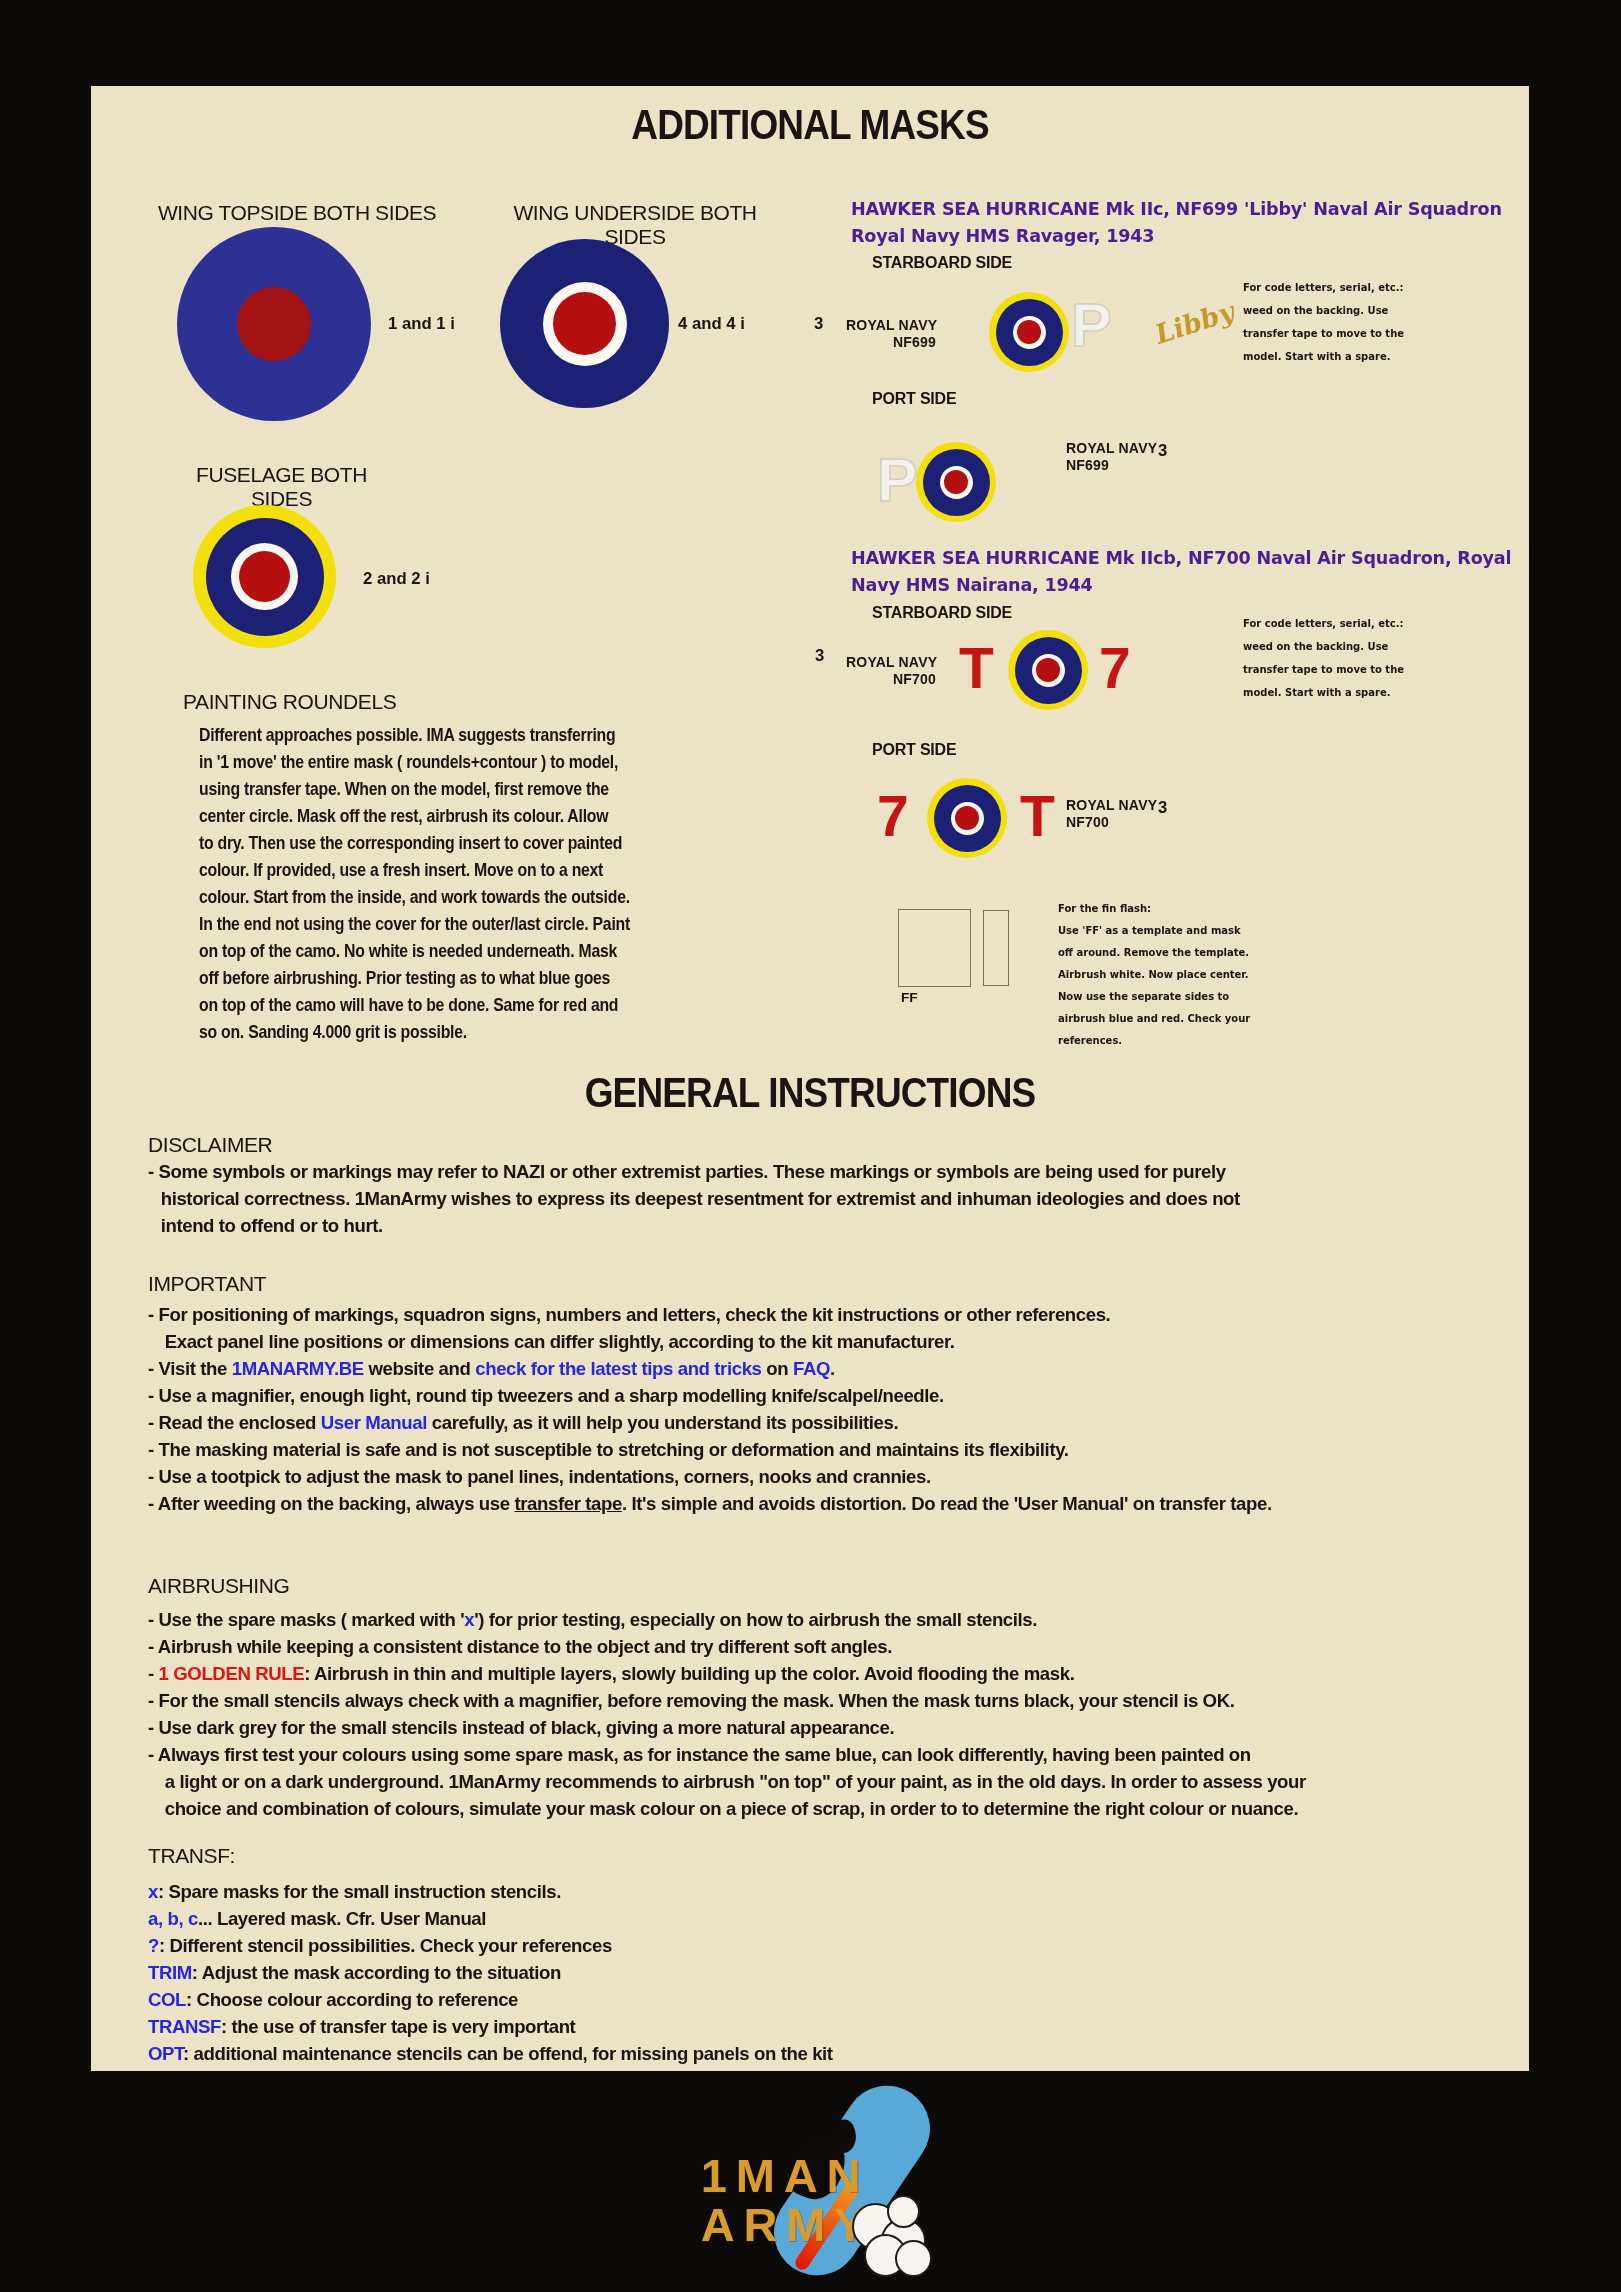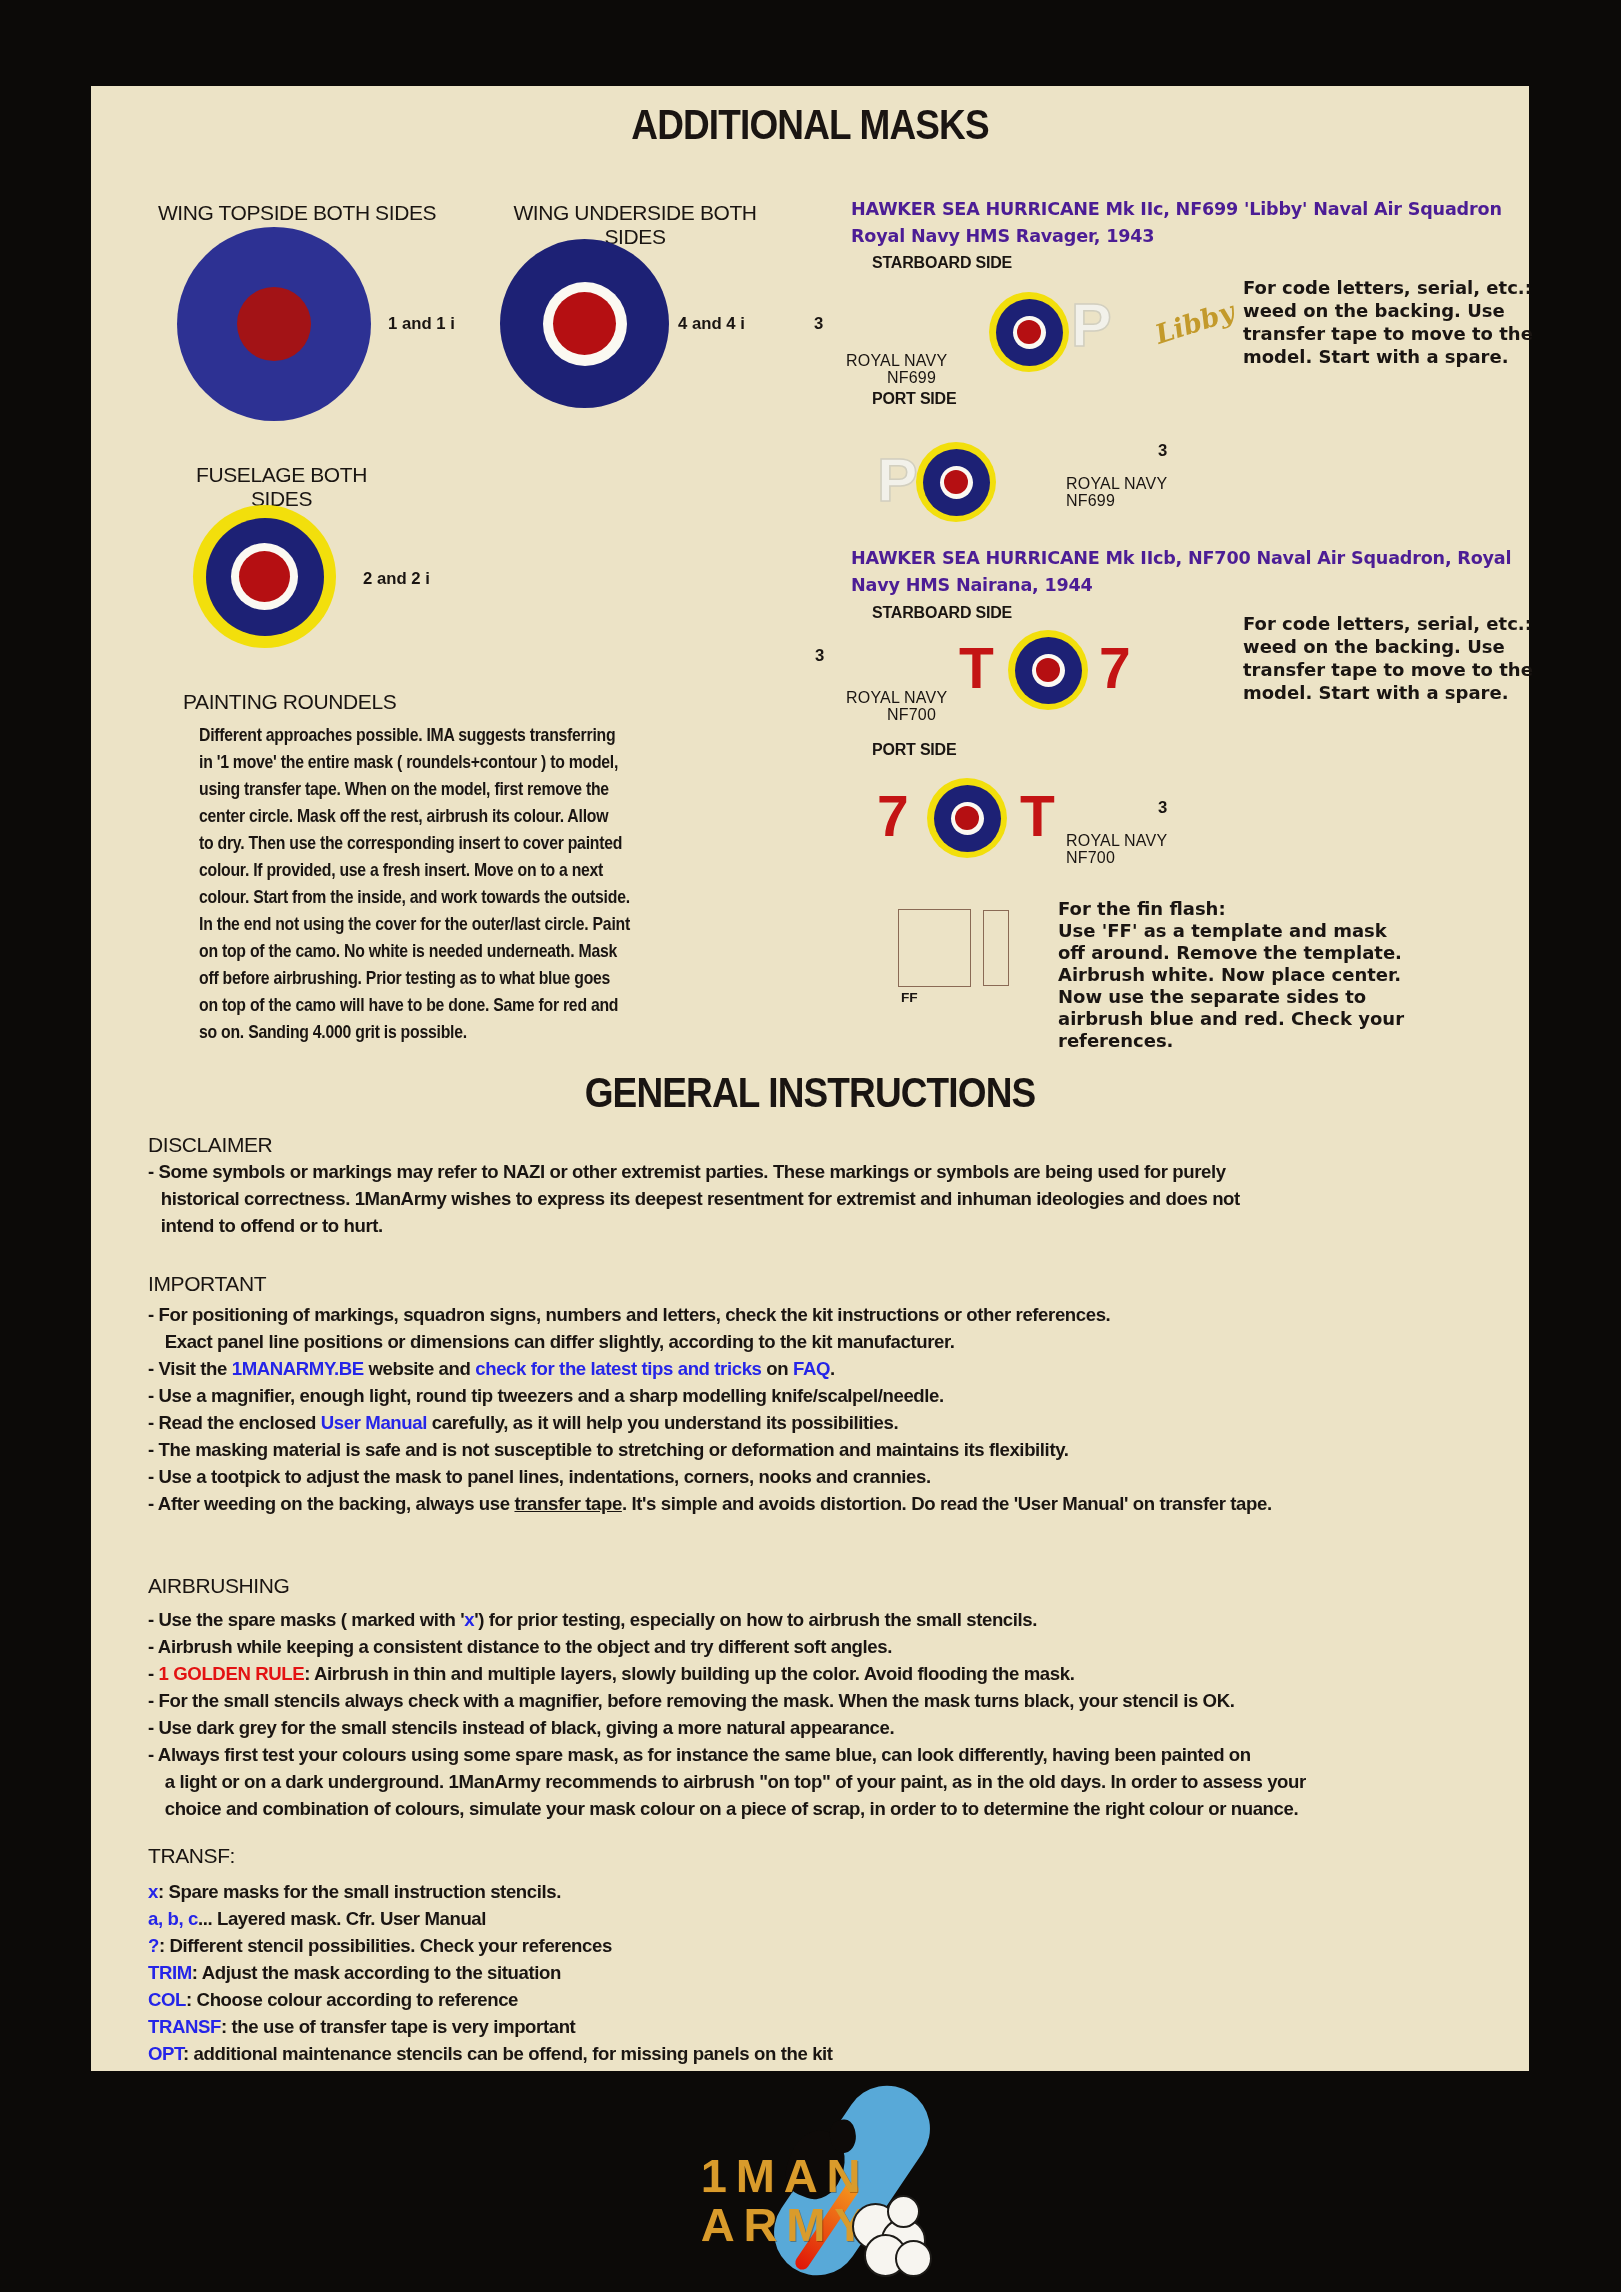--- a/index.html
+++ b/index.html
@@ -17,24 +17,24 @@
   .ul{text-decoration:underline;}
   .indent{padding-left:16.7px;}
   .h1{font-size:43px;font-weight:bold;letter-spacing:-1px;}
   .h2{font-size:21px;font-weight:normal;letter-spacing:-0.4px;text-align:center;}
   .lines div{white-space:nowrap;line-height:27px;font-size:18.6px;font-weight:bold;letter-spacing:-0.4px;}
   .roundel,.circle{border-radius:50%;display:flex;align-items:center;justify-content:center;}
   .roundel{position:absolute;}
   .codeletter{font-weight:bold;letter-spacing:-1px;}
   .whiteletter{color:#f2f1ea;-webkit-text-stroke:1.5px #d2cfbf;text-shadow:0 0 1px #c5c2b2;}
   .redletter{color:#c41414;}
-  .serial{font-size:16px;font-weight:normal;line-height:16.7px;letter-spacing:0.2px;white-space:pre;margin-top:36px;}
+  .serial{font-size:14px;font-weight:bold;line-height:16.7px;letter-spacing:0.2px;white-space:pre;}
   .sidelabel{font-size:16px;font-weight:bold;letter-spacing:-0.2px;}
   .maskcount{font-size:16.7px;font-weight:bold;}
-  .note{font-family:"DejaVu Sans",sans-serif;font-weight:bold;font-size:18px;line-height:23px;white-space:pre;}
+  .note{font-family:"DejaVu Sans",sans-serif;font-weight:bold;font-size:10px;line-height:23px;white-space:pre;}
   .ffbox{position:absolute;border:1px solid #8a6a55;background:#ece3c6;}
   .logo-text{position:absolute;font-weight:bold;font-size:47px;letter-spacing:8.8px;color:#d99b2b;
              z-index:3;text-shadow:1px 1px 0 rgba(60,30,0,0.35);}
   .cloud{position:absolute;background:#f7f5f0;border:2.9px solid #1d1b18;border-radius:50%;z-index:4;}
 </style>
 </head>
 <body>
 
 <div id="page">
   <div class="sheet">

